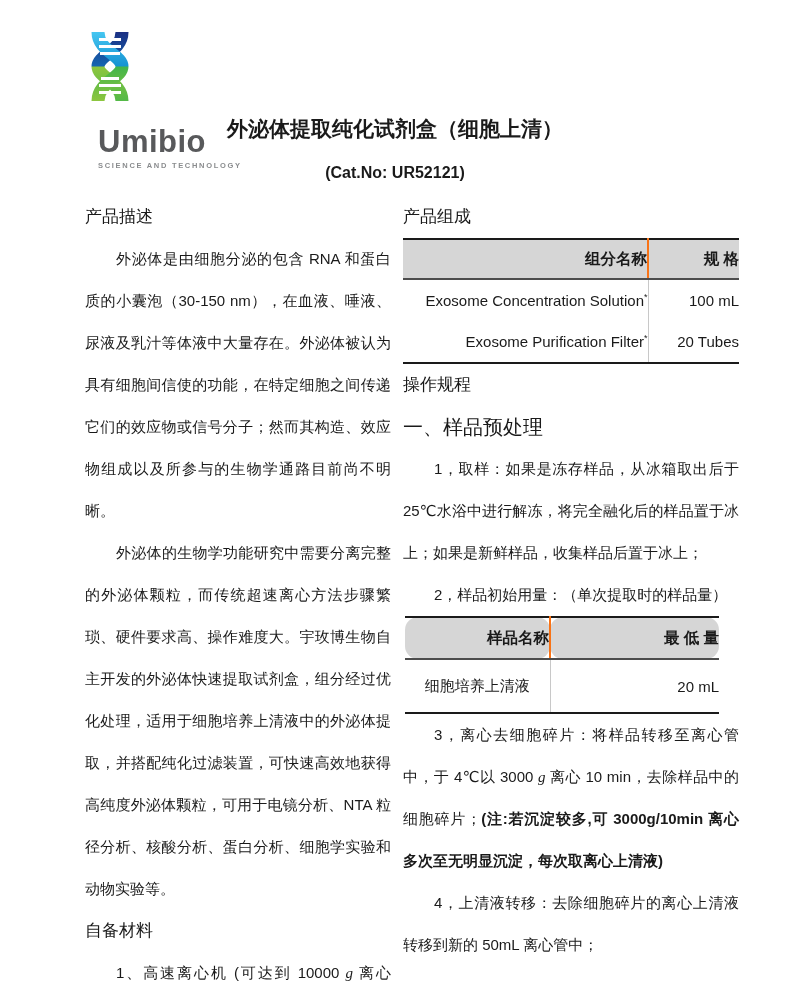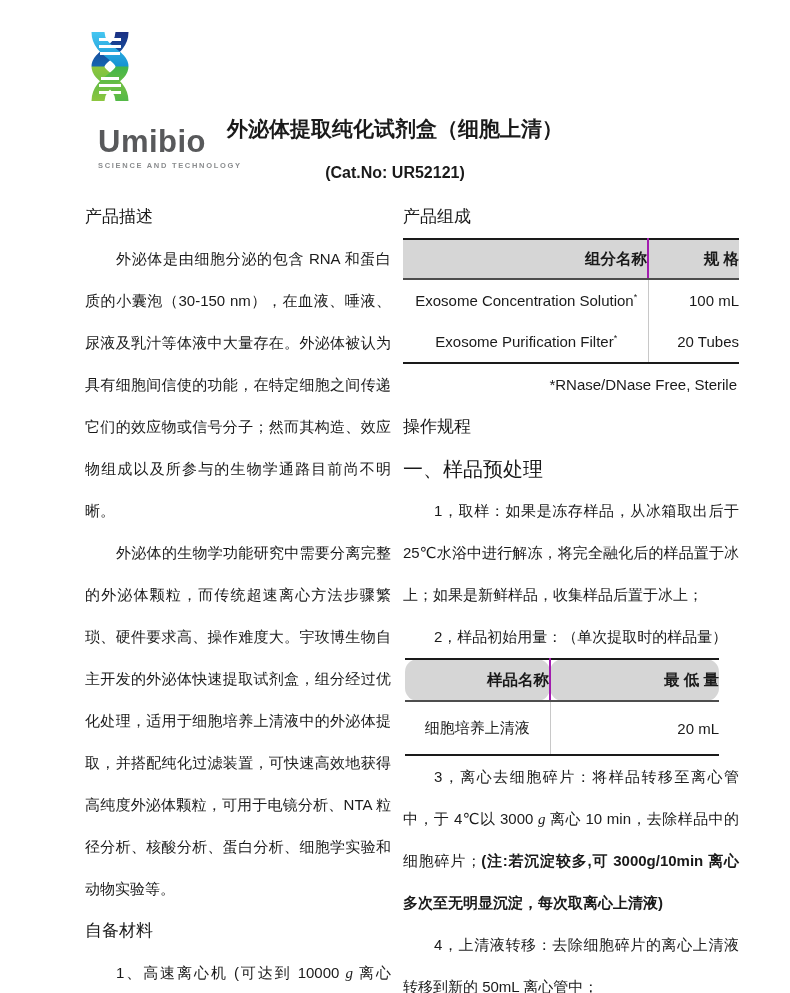--- a/index.html
+++ b/index.html
@@ -47,26 +47,26 @@
   .gi { font-style: italic; font-family: "Liberation Serif", "DejaVu Serif", serif; }
   .bn { font-weight: bold; }
   
   table { border-collapse: collapse; table-layout: fixed; }
   .tbl { border-top: 2.5px solid #1a1a1a; border-bottom: 2.5px solid #1a1a1a; }
   .tbl th {
     background: #d6d6d6; font-weight: bold; font-size: 15.5px;
     text-align: right; border-bottom: 2px solid #4d4d4d;
   }
   .tbl td { font-size: 15px; background: #ffffff; }
-  .tbl th.vcol { border-left: 2px solid #a21caf; }
+  .tbl th.vcol { border-left: 2px solid #f97316; }
   .tbl td.vcol { border-left: 1px solid #c8c8c8; text-align: right; }
   .t1 { width: 336px; margin: 0; }
   .t1 th { height: 40px; }
   .t1 td { height: 42px; }
-  .t1 td.name { text-align: center; padding-left: 2px; }
+  .t1 td.name { text-align: right; padding-left: 2px; }
   .t2 { width: 314px; margin-left: 2px; }
   .t2 th { height: 42px; border-radius: 13px; }
   .t2 td { height: 54px; }
   .t2 td.name { text-align: center; }
   sup { font-size: 9px; vertical-align: super; line-height: 0; }
   .footnote { font-size: 15px; line-height: 42px; text-align: right; padding-right: 2px; }
 </style>
 </head>
 <body>
 
@@ -137,21 +137,20 @@
             <td class="name"><span>Exosome Concentration Solution</span><sup>*</sup></td>
             <td class="vcol">100 mL</td>
           </tr>
           <tr>
             <td class="name"><span>Exosome Purification Filter</span><sup>*</sup></td>
             <td class="vcol">20 Tubes</td>
           </tr>
         </tbody>
           </table>
 
-        <div class="footnote">*RNase/DNase Free, Sterile</div>
 
         <div class="h">操作规程</div>
         <div class="h2">一、样品预处理</div>
 
         <p class="p ind">1，取样：如果是冻存样品，从冰箱取出后于 25℃水浴中进行解冻，将完全融化后的样品置于冰上；如果是新鲜样品，收集样品后置于冰上；</p>
         <p class="p ind">2，样品初始用量：（单次提取时的样品量）</p>
 
         <table class="tbl t2">
           <colgroup>
               <col style="width:145px">

